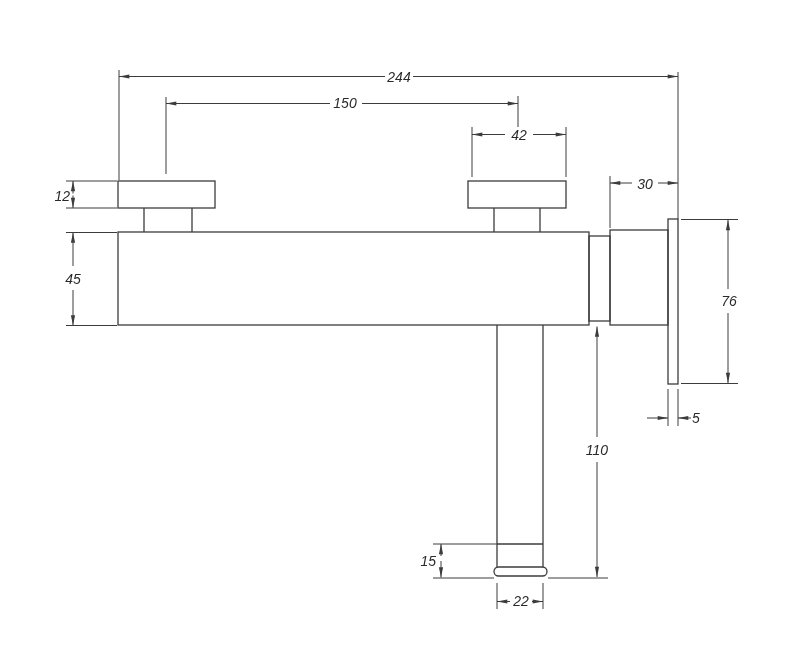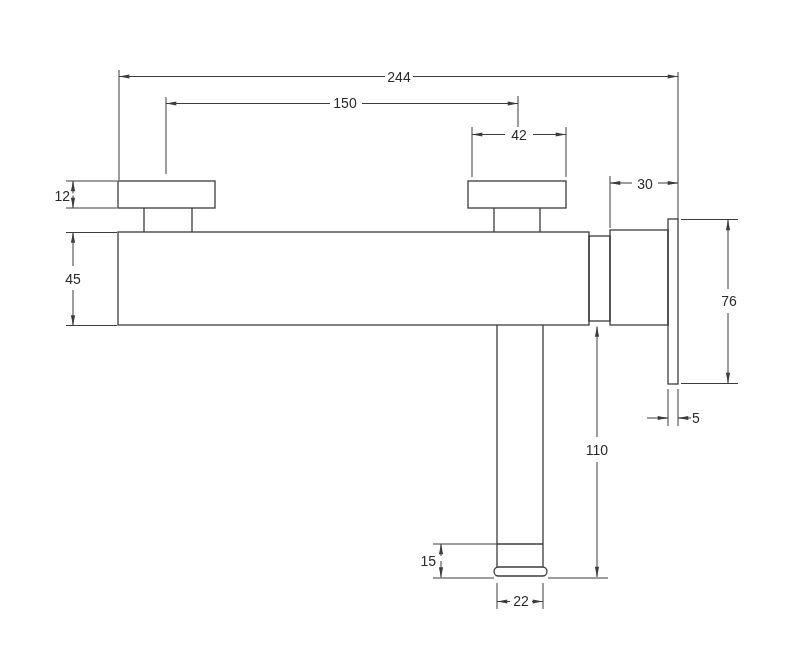--- a/index.html
+++ b/index.html
@@ -6,20 +6,21 @@
     --line:#3c3c3c;
     --text:#2a2a2a;
     --bg:#ffffff;
   }
   html,body{margin:0;padding:0;background:#e8e8e8;}
   .canvas{
     position:relative;
     width:800px;height:652px;
     background:var(--bg);
     overflow:hidden;
+    font-style:italic;
   }
   svg{position:absolute;left:0;top:0;}
   .geo{fill:none;stroke:var(--line);stroke-width:1.3;stroke-linejoin:miter;stroke-linecap:butt;}
   .dim,.ext{fill:none;stroke:var(--line);stroke-width:1;stroke-linecap:butt;}
   .dimtext{
     font-family:"Liberation Sans", sans-serif;
     font-size:14px;
     fill:var(--text);
   }
 </style>

